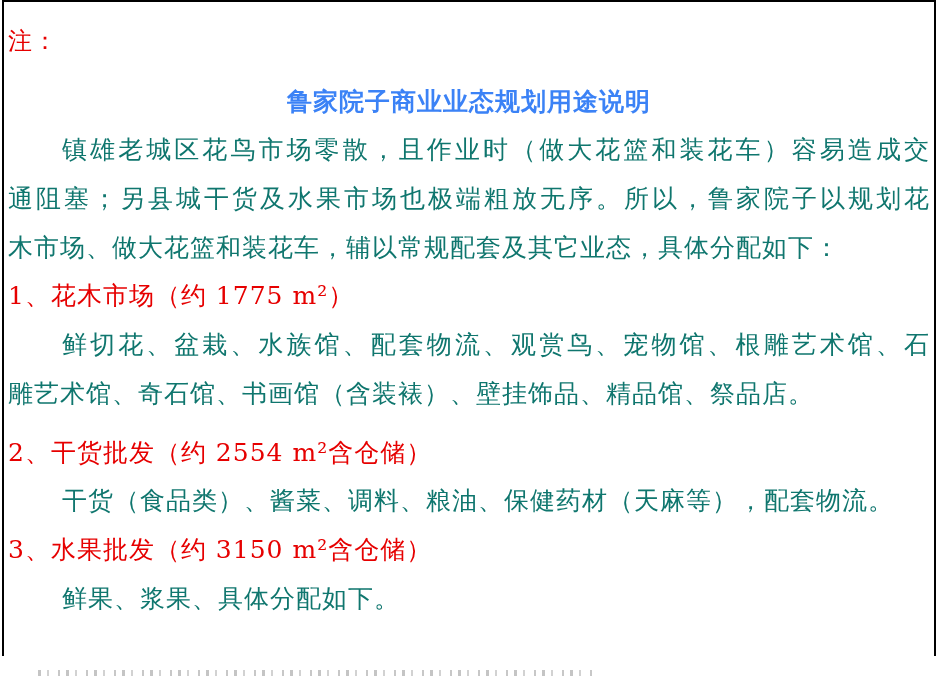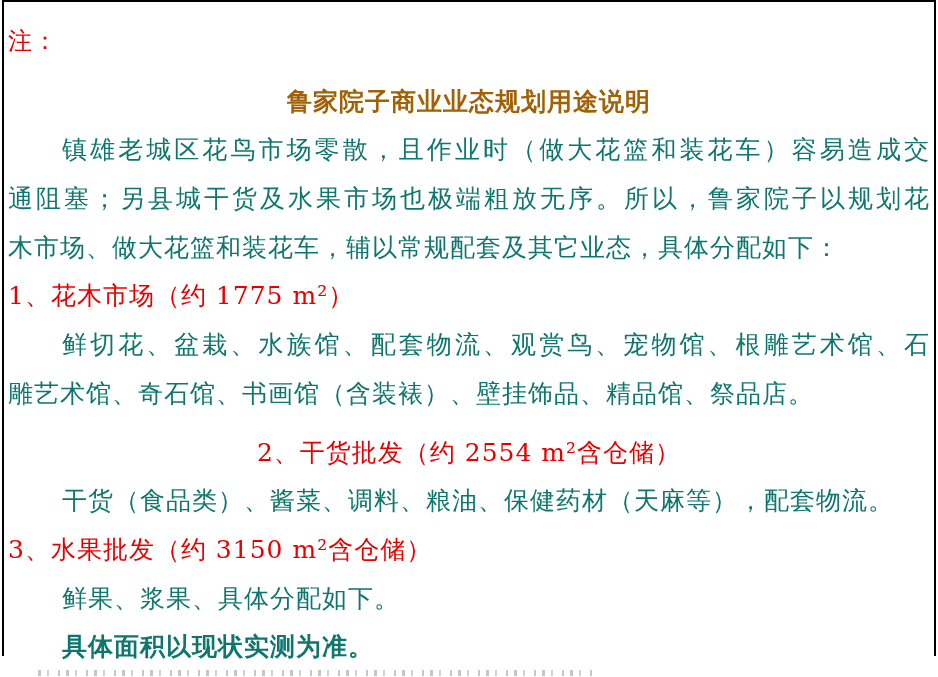--- a/index.html
+++ b/index.html
@@ -35,27 +35,27 @@
     color: #0f766e;
     overflow: visible;
   }
   .red   { color: #e60000; }
   .bold  { font-weight: bold; }
   .note-line { font-size: 24px; }
   .title-line {
     margin-top: 12px;
     text-align: center;
     font-weight: bold;
-    color: #a16207;
+    color: #3b82f6;
   }
   .heading-line {
     font-weight: normal;
     color: #e60000;
   }
-  .h2-space { margin-top: 10px; text-align: center; }
+  .h2-space { margin-top: 10px; }
   .indent { text-indent: 54px; }
   .jl {
     text-align: justify;
     text-align-last: justify;
   }
   .cutoff-fragment {
     position: absolute;
     left: 38px;
     top: 670px;
     width: 560px;
@@ -88,17 +88,16 @@
   <div class="line heading-line">1、花木市场（约 1775 m²）</div>
   <div class="line indent jl">鲜切花、盆栽、水族馆、配套物流、观赏鸟、宠物馆、根雕艺术馆、石</div>
   <div class="line">雕艺术馆、奇石馆、书画馆（含装裱）、壁挂饰品、精品馆、祭品店。</div>
 
   <div class="line heading-line h2-space">2、干货批发（约 2554 m²含仓储）</div>
   <div class="line indent">干货（食品类）、酱菜、调料、粮油、保健药材（天麻等），配套物流。</div>
 
   <div class="line heading-line">3、水果批发（约 3150 m²含仓储）</div>
   <div class="line indent">鲜果、浆果、具体分配如下。</div>
 
-  <div class="line indent bold">具体面积以现状实测为准。</div>
 
 </div>
 
 <div class="cutoff-fragment"></div>
 
 </body></html>

